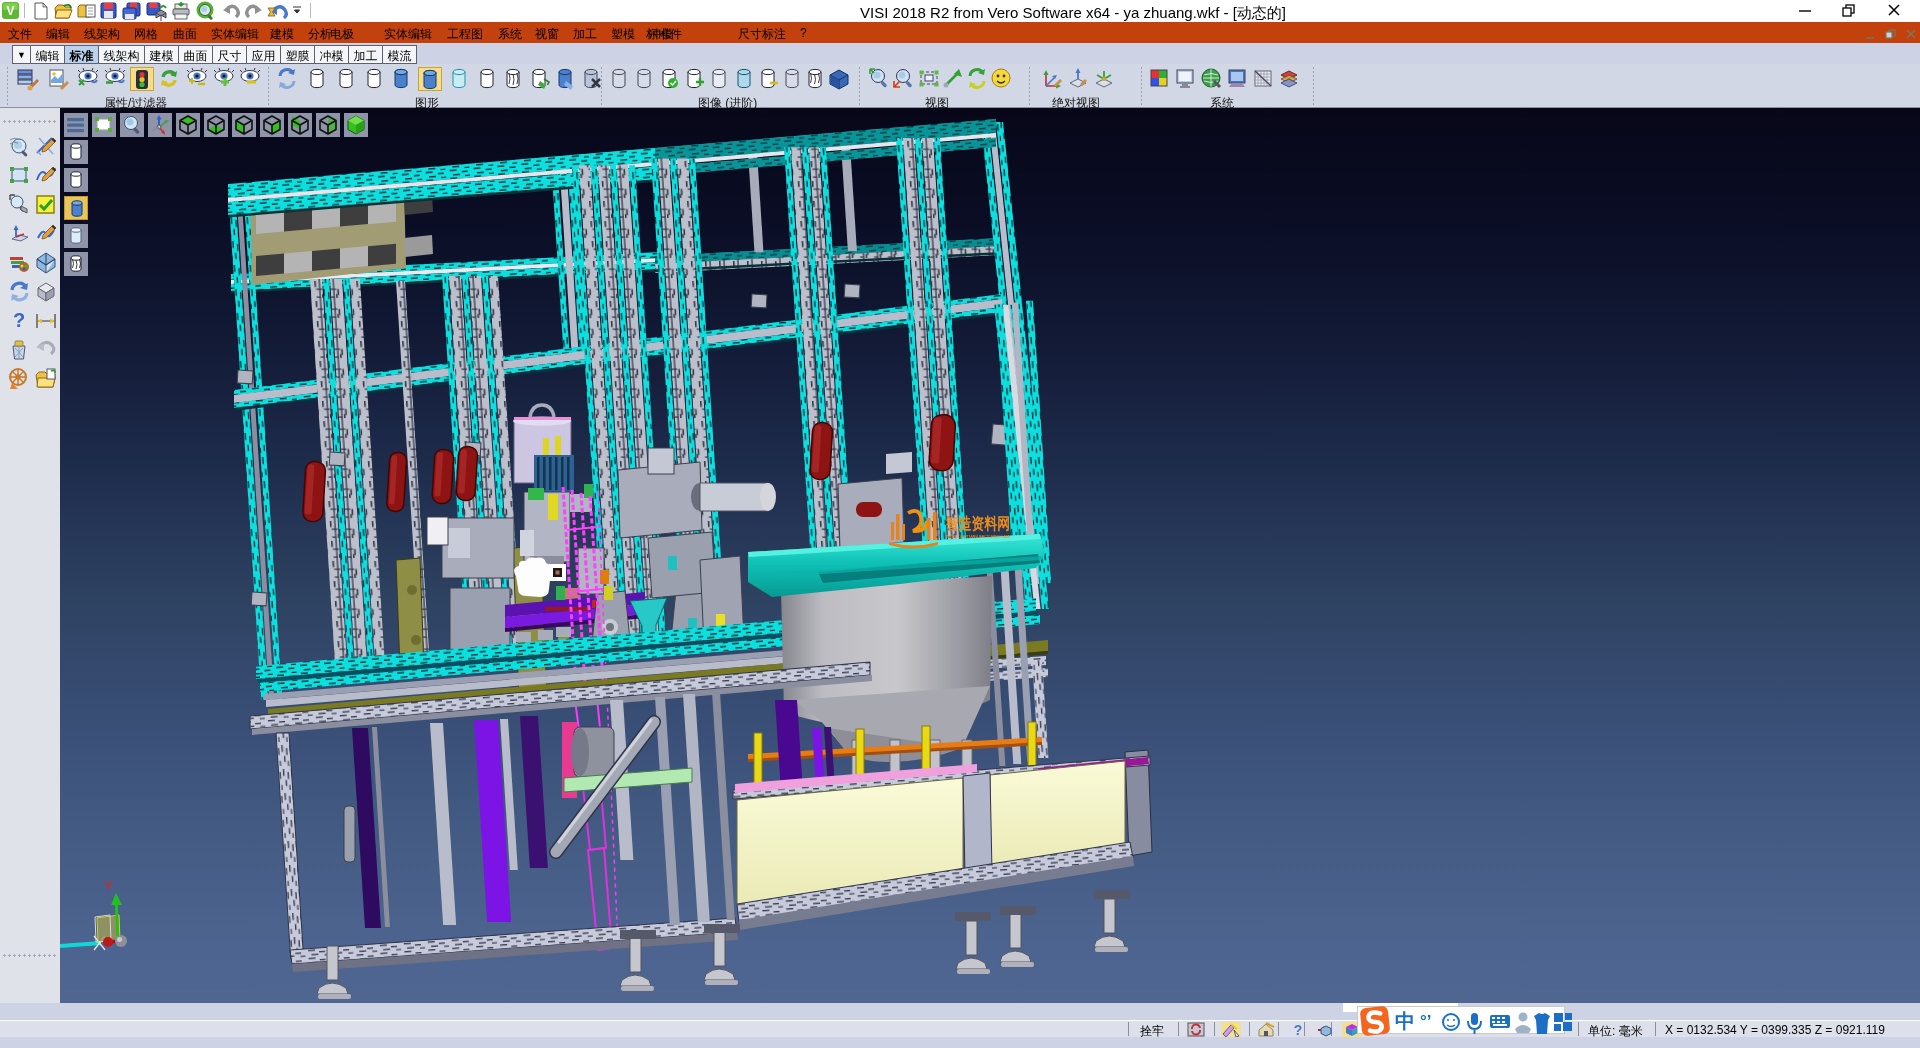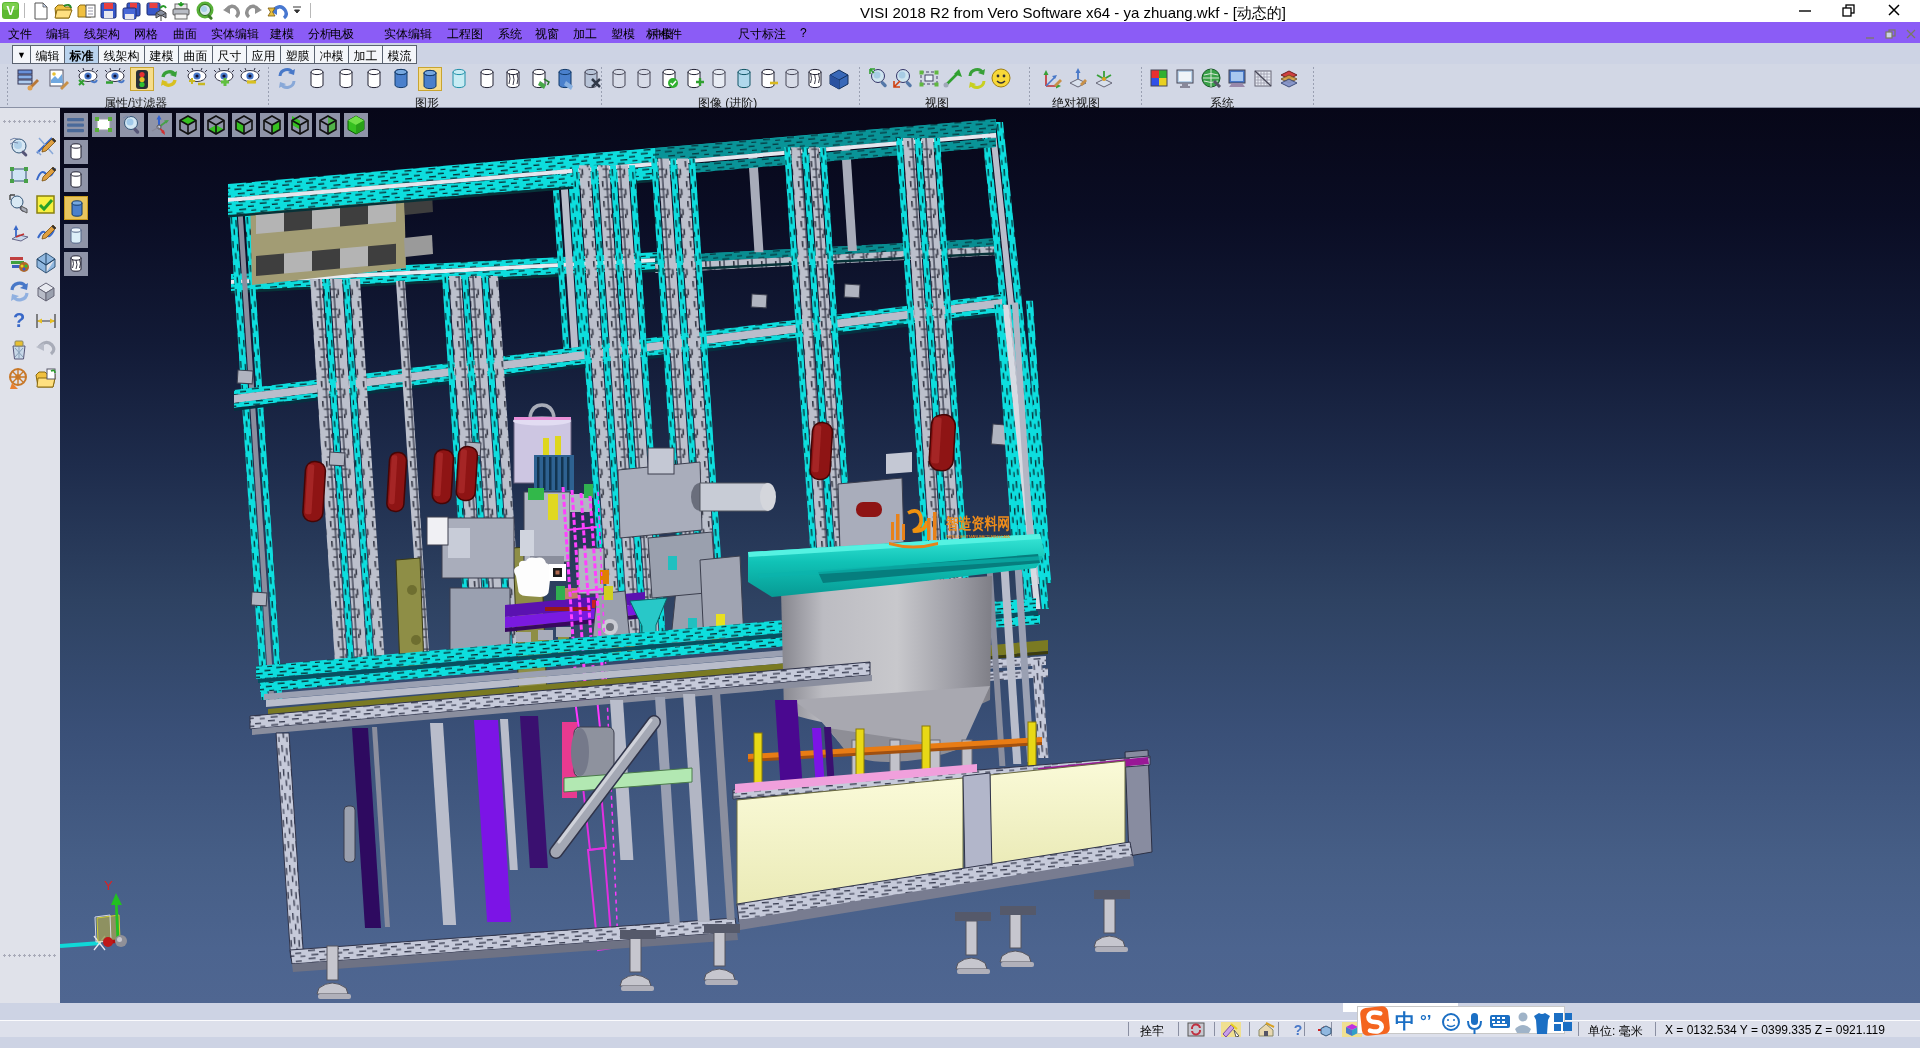--- a/index.html
+++ b/index.html
@@ -5,21 +5,21 @@
 * { margin:0; padding:0; box-sizing:border-box; }
 html,body { width:1920px; height:1048px; overflow:hidden; font-family:"Liberation Sans", sans-serif; }
 #app { position:relative; width:1920px; height:1048px; background:#cdd3e4; }
 .abs { position:absolute; }
 
 
 #titlebar { position:absolute; left:0; top:0; width:1920px; height:22px; background:#ffffff; }
 #title-text { position:absolute; left:860px; top:4px; font-size:15px; color:#000; white-space:nowrap; }
 
 
-#menubar { position:absolute; left:0; top:22px; width:1920px; height:21px; background:#8b5cf6; font-size:12px; color:#000; }
+#menubar { position:absolute; left:0; top:22px; width:1920px; height:21px; background:#c2410c; font-size:12px; color:#000; }
 #menubar span { position:absolute; top:4px; white-space:nowrap; }
 
 
 #tabrow { position:absolute; left:0; top:43px; width:1920px; height:21px; background:#cdd3e4; }
 .tabstrip { position:absolute; left:12px; top:2px; height:19px; display:flex; }
 .tab { height:19px; border:1px solid #5a6270; border-right:none; background:#f4f6fa; font-size:12px; padding:2px 4.5px 0 4.5px; color:#000; white-space:nowrap; }
 .tab.last { border-right:1px solid #5a6270; }
 .tab.sel { background:#b9d3ee; font-weight:bold; }
 .drop { width:18px; text-align:center; font-size:9px; padding-top:4px; padding-left:0; padding-right:0; }
 

